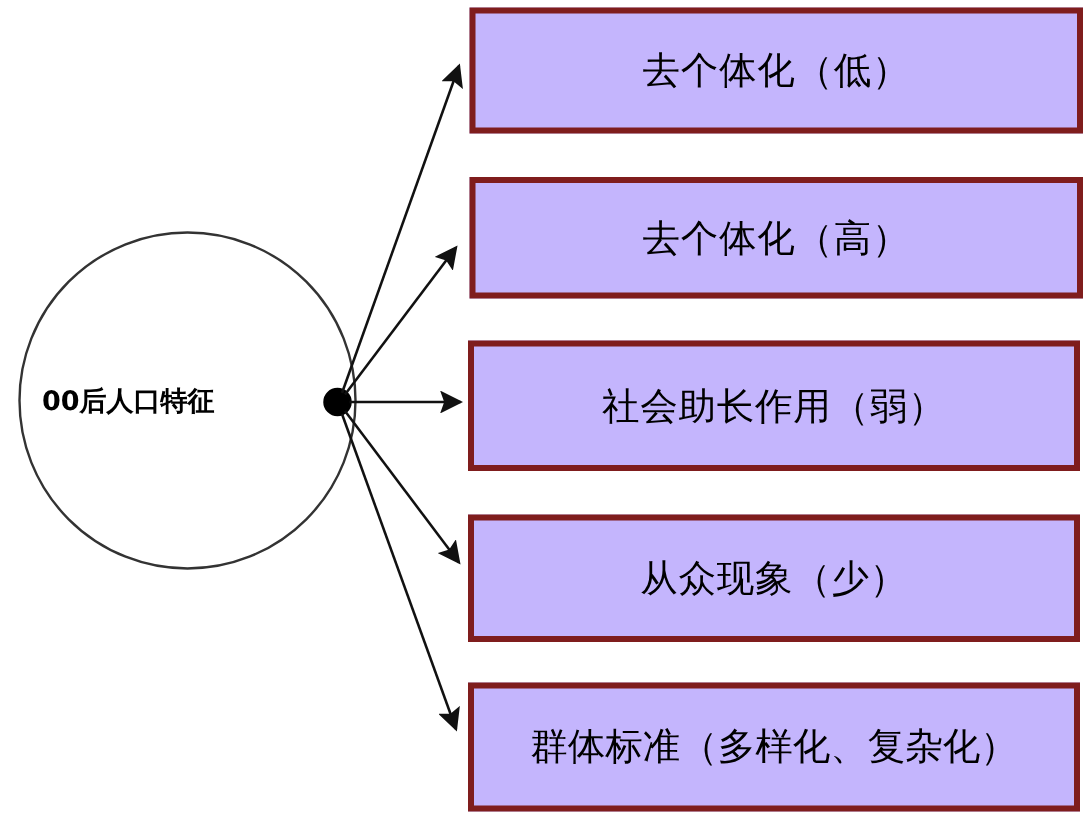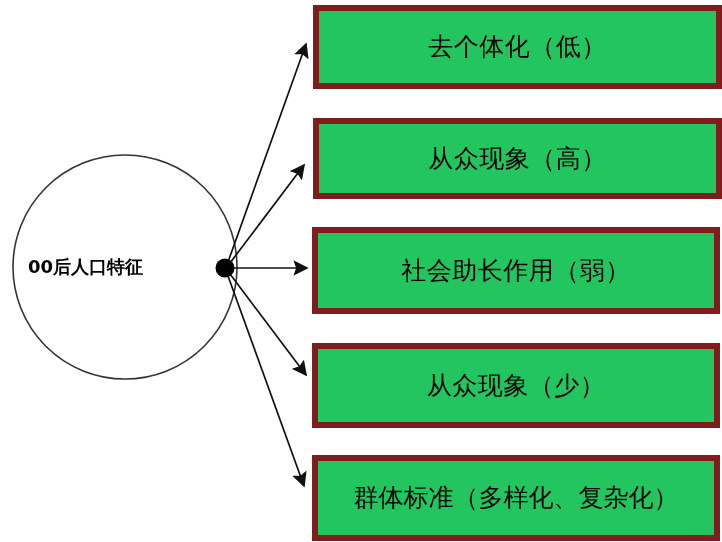--- a/index.html
+++ b/index.html
@@ -20,22 +20,22 @@
   #diagram-svg {
     position: absolute;
     left: 0;
     top: 0;
     width: 722px;
     height: 542px;
   }
   .node-box {
     position: absolute;
     box-sizing: border-box;
-    border: 6px solid #7f1d1d;
-    background: #22c55e;
+    border: 4px solid #7f1d1d;
+    background: #c4b5fd;
     display: flex;
     align-items: center;
     justify-content: center;
     text-align: center;
   }
   .node-box-label {
     font-size: 25px;
     line-height: 1.1;
     color: #000000;
     font-weight: 400;
@@ -80,21 +80,21 @@
 
   <div class="hub-label" style="left:28px; top:255px;">
     <span>00后人口特征</span>
   </div>
 
   <div class="node-box" id="box-1" style="left:313px; top:5px; width:409px; height:84px;">
     <span class="node-box-label">去个体化（低）</span>
   </div>
 
   <div class="node-box" id="box-2" style="left:313px; top:118px; width:409px; height:81px;">
-    <span class="node-box-label">从众现象（高）</span>
+    <span class="node-box-label">去个体化（高）</span>
   </div>
 
   <div class="node-box" id="box-4" style="left:312px; top:343px; width:408px; height:85px;">
     <span class="node-box-label">从众现象（少）</span>
   </div>
 
   <div class="node-box" id="box-3" style="left:312px; top:227px; width:408px; height:87px;">
     <span class="node-box-label">社会助长作用（弱）</span>
   </div>
 

